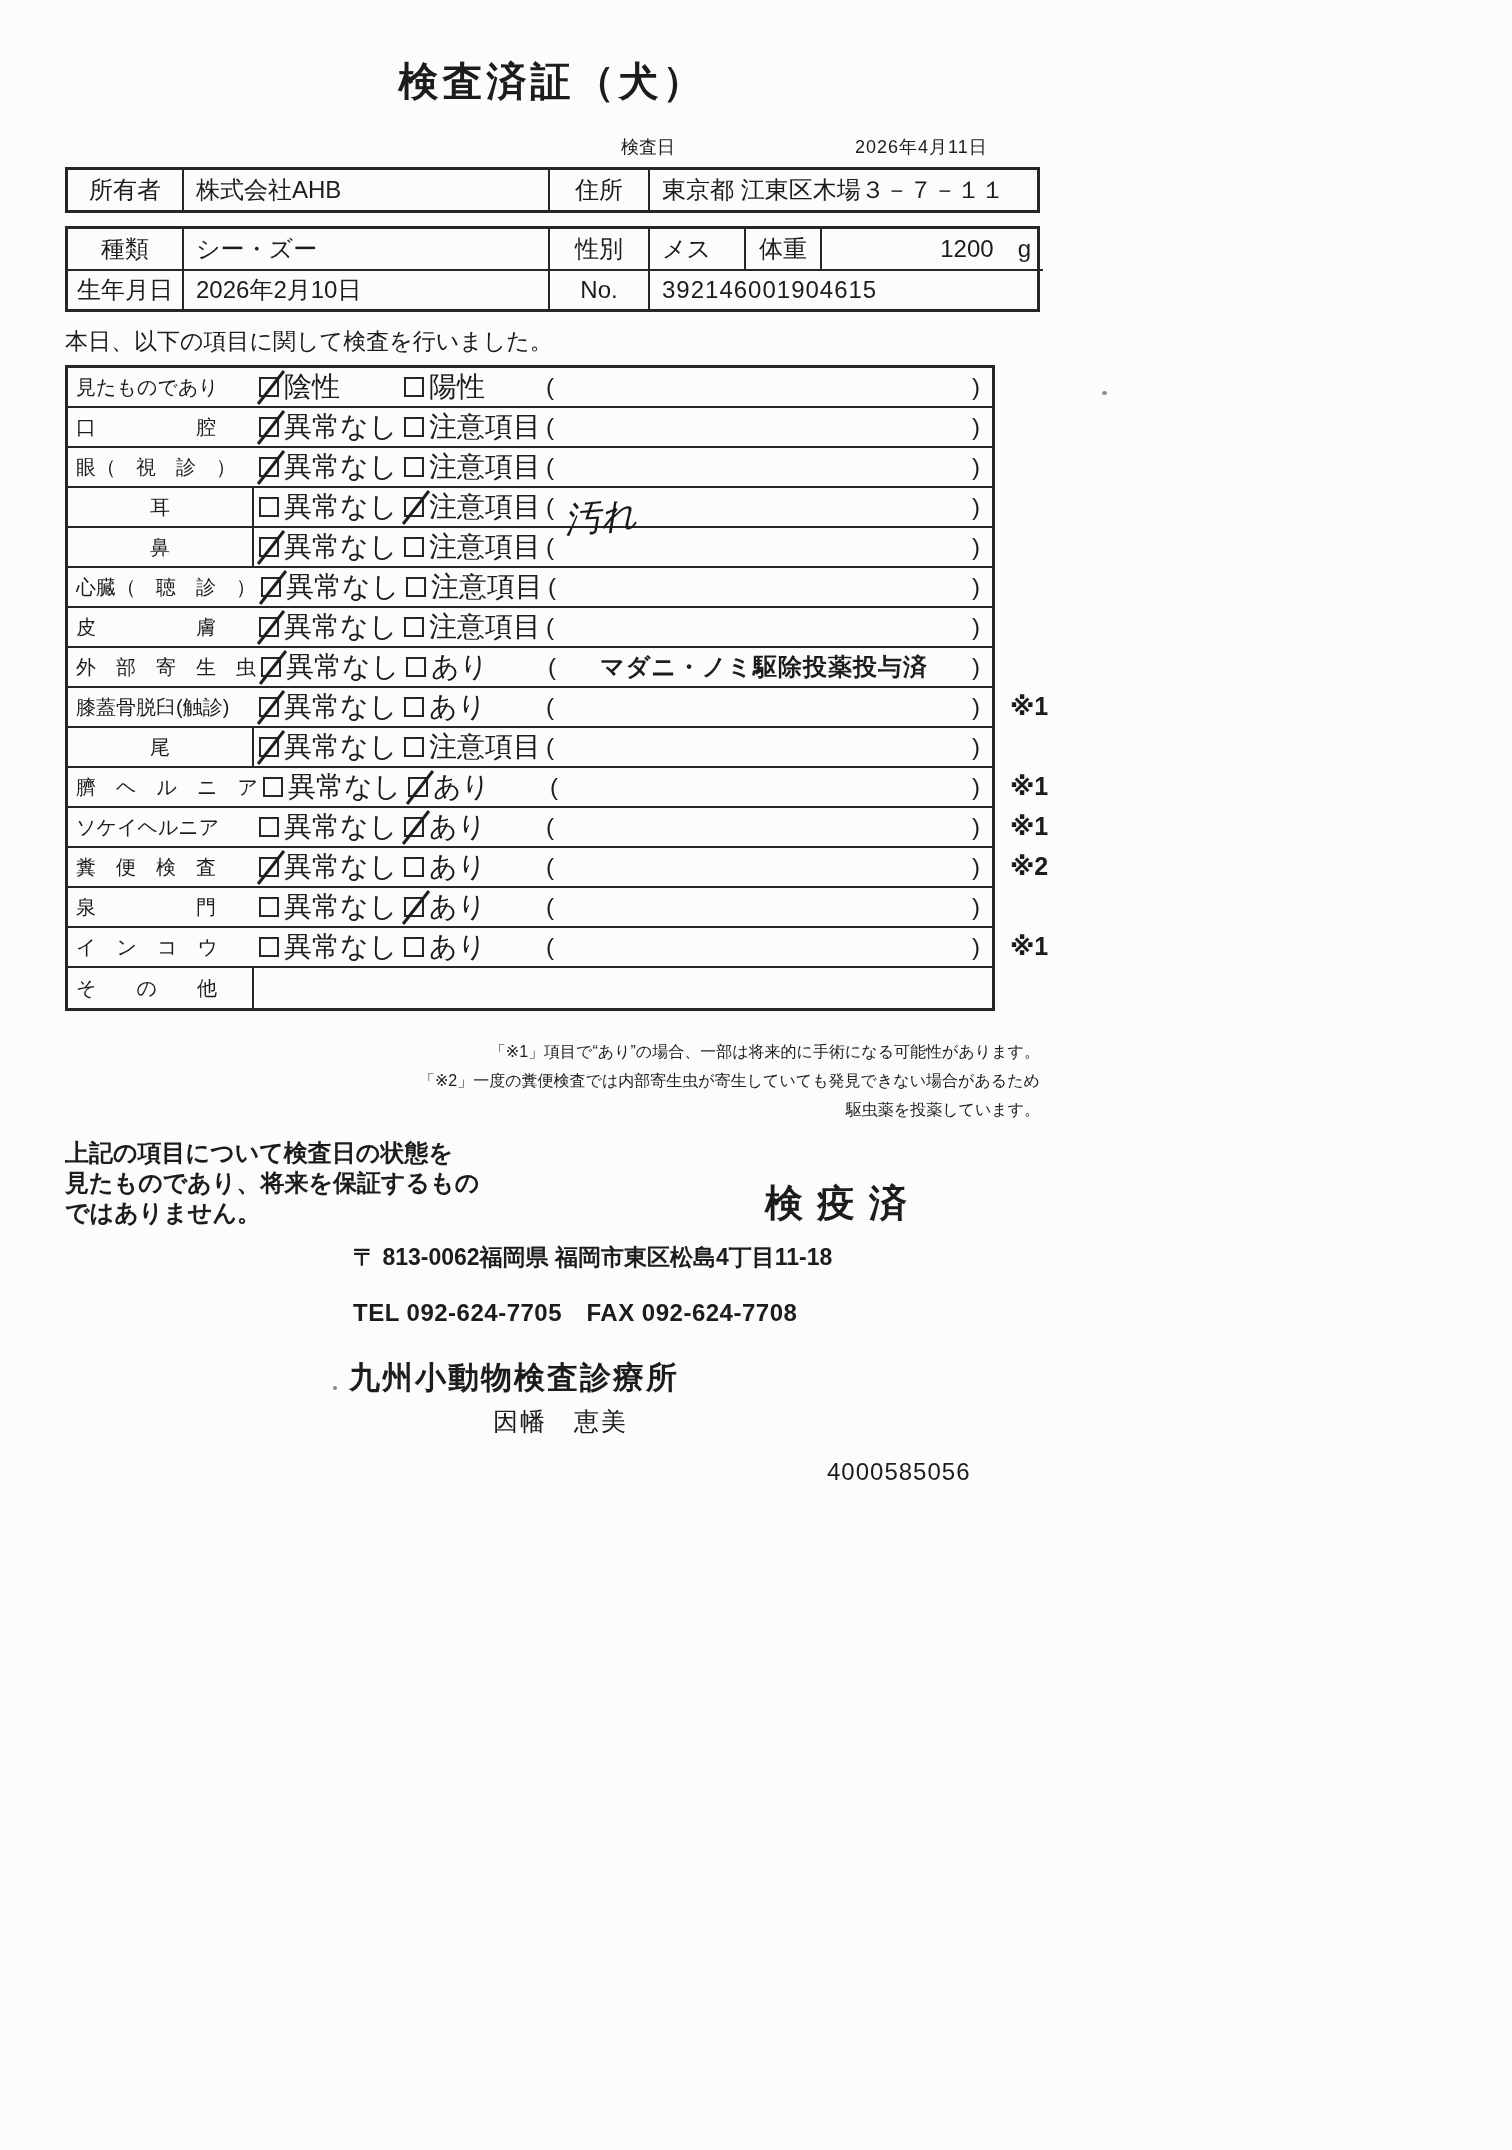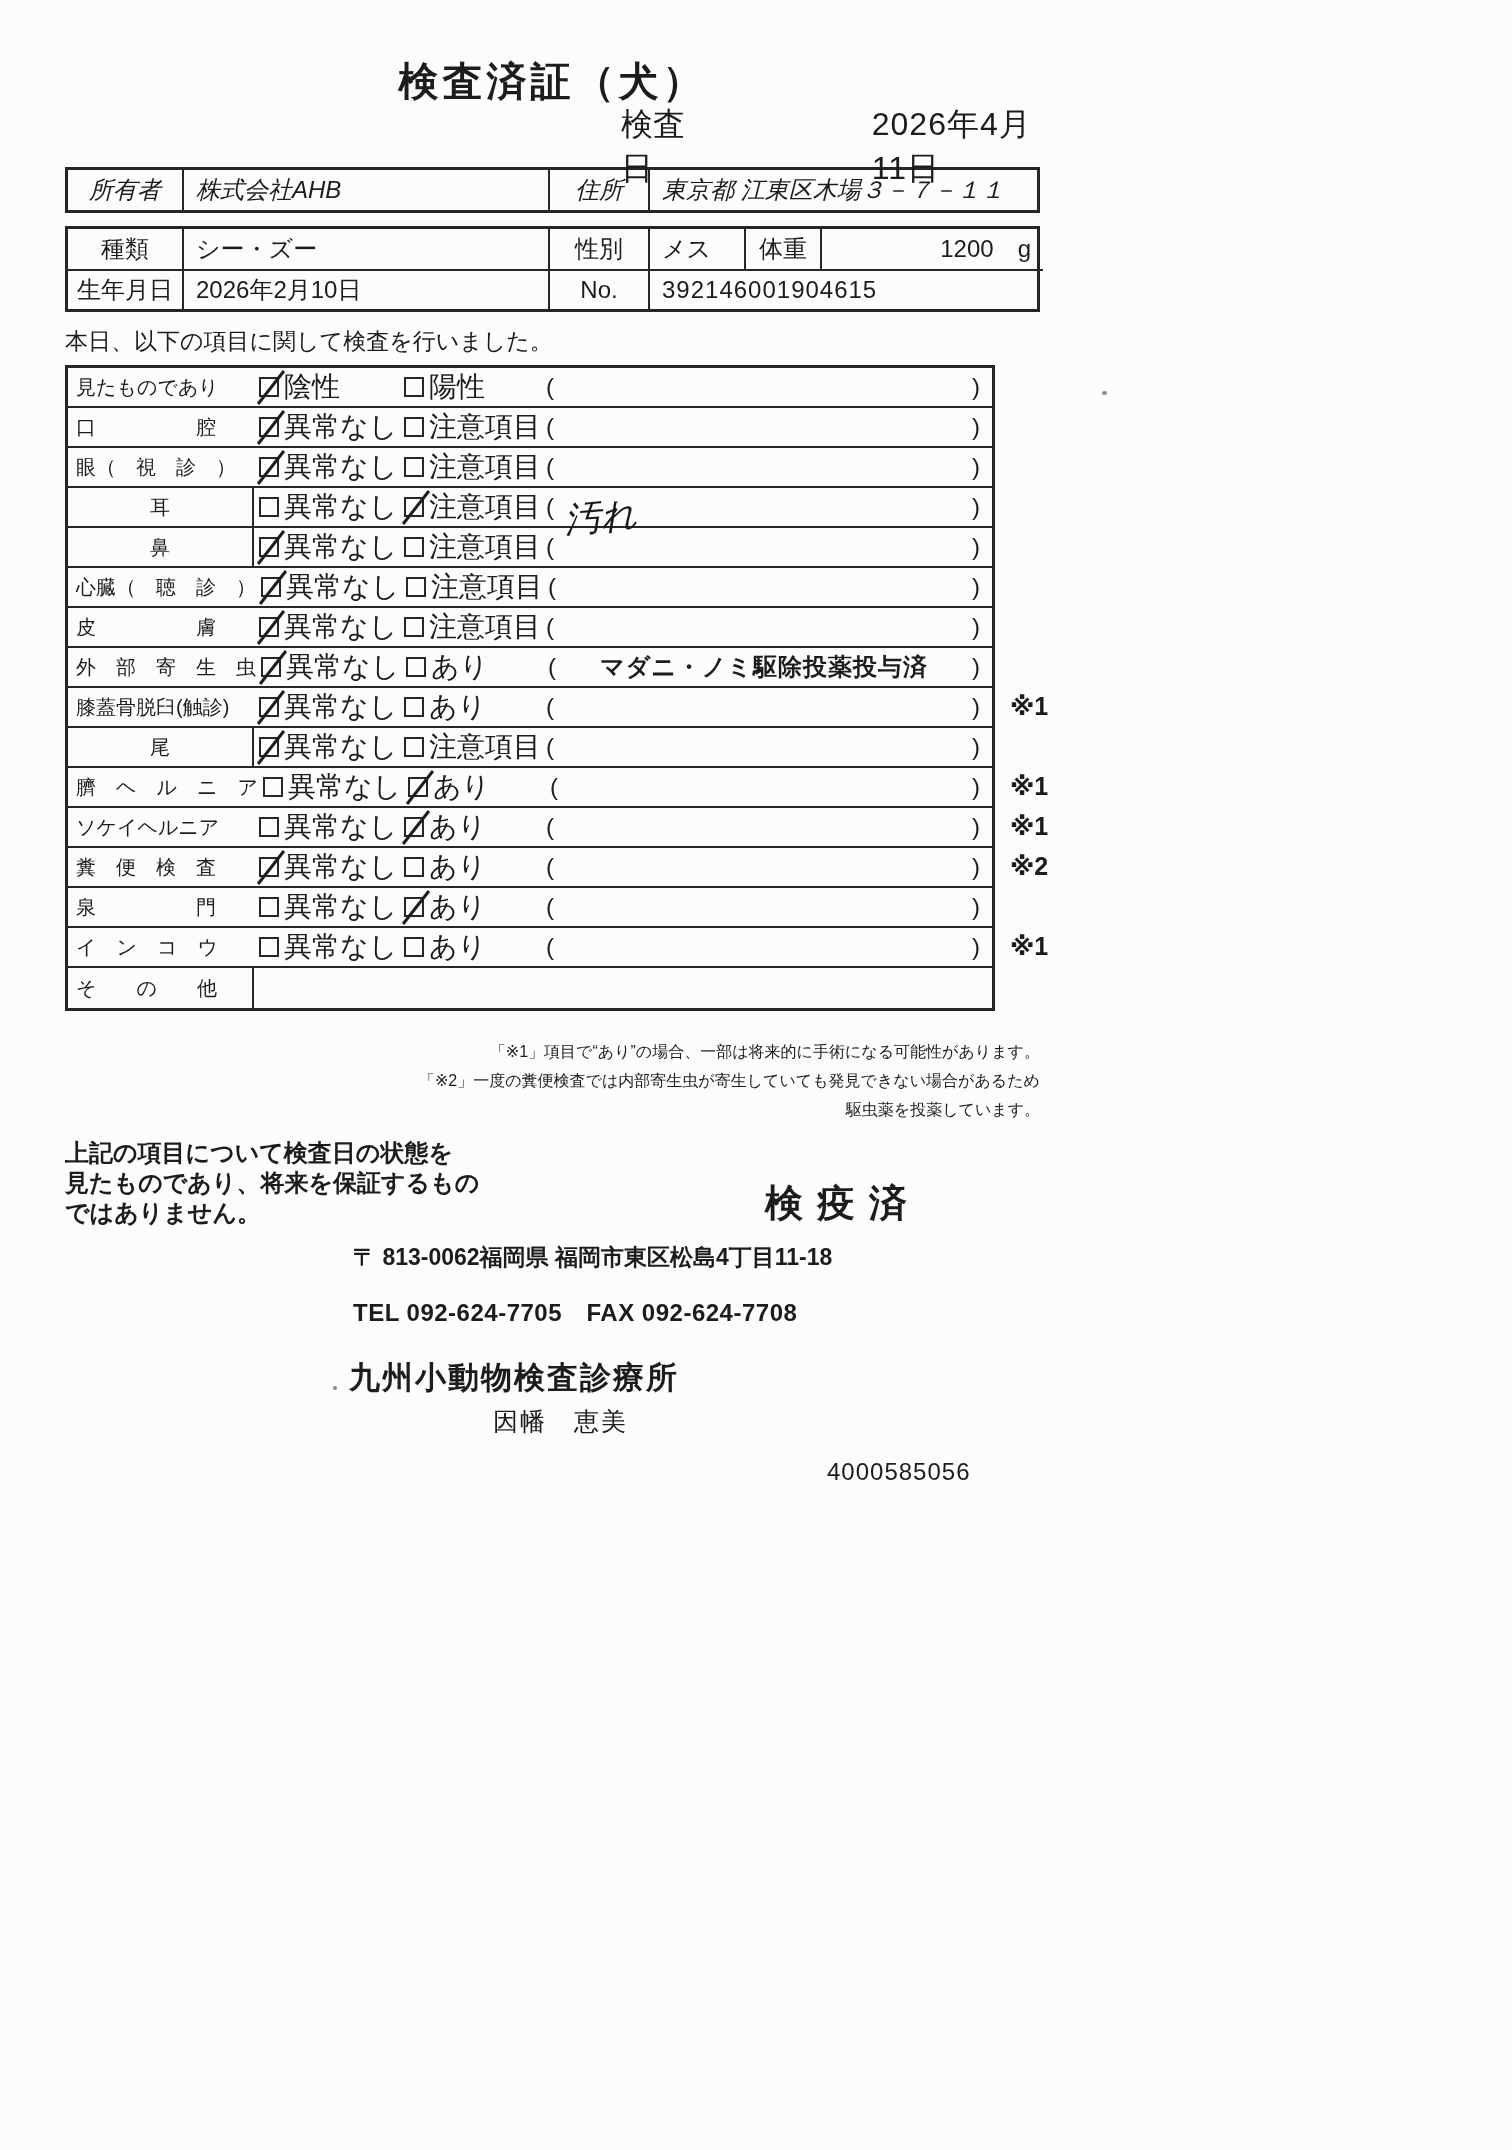--- a/index.html
+++ b/index.html
@@ -11,29 +11,29 @@
     background: #fcfcfa;
     color: #1c1c1c;
     font-family: "Liberation Sans", "DejaVu Sans", sans-serif;
     overflow: hidden;
     margin: 0 auto;
   }
   .content { position: absolute; left: 65px; top: 54px; width: 975px; }
 
   .doc-title { text-align: center; font-size: 40px; font-weight: 600; letter-spacing: 4px; }
 
-  .date-row { display: flex; margin-top: 22px; font-size: 32px; height: 32px; align-items: center; }
+  .date-row { display: flex; margin-top: 22px; font-size: 18px; height: 32px; align-items: center; }
   .date-row .dl { margin-left: 556px; }
   .date-row .dv { margin-left: 180px; letter-spacing: 1px; }
 
   .tbl { display: grid; border: 3px solid #262626; }
   .tbl .c { border-left: 2px solid #262626; height: 40px; display: flex; align-items: center; font-size: 24px; padding: 0 12px; overflow: hidden; }
   .tbl .c.first { border-left: none; }
   .tbl .c.lab { justify-content: center; padding: 0 4px; }
-  .tbl-owner { grid-template-columns: 114px 366px 100px 395px; margin-top: 4px; font-style: italic; }
+  .tbl-owner { grid-template-columns: 114px 366px 100px 395px; margin-top: 4px; }
   .tbl-pet   { grid-template-columns: 114px 366px 100px 96px 76px 223px; margin-top: 13px; }
   .tbl-pet .rb { border-top: 2px solid #262626; }
   .weight-val { justify-content: flex-end; gap: 24px; padding-right: 16px; }
   .no-val { font-size: 26px; letter-spacing: 1px; grid-column: span 3; }
 
   .intro { margin-top: 14px; font-size: 23px; }
 
   .chk-table { margin-top: 8px; width: 930px; border: 3px solid #262626; }
   .chk-row { position: relative; display: flex; align-items: center; height: 40px; border-bottom: 2px solid #262626; }
   .chk-row:last-child { border-bottom: none; }

